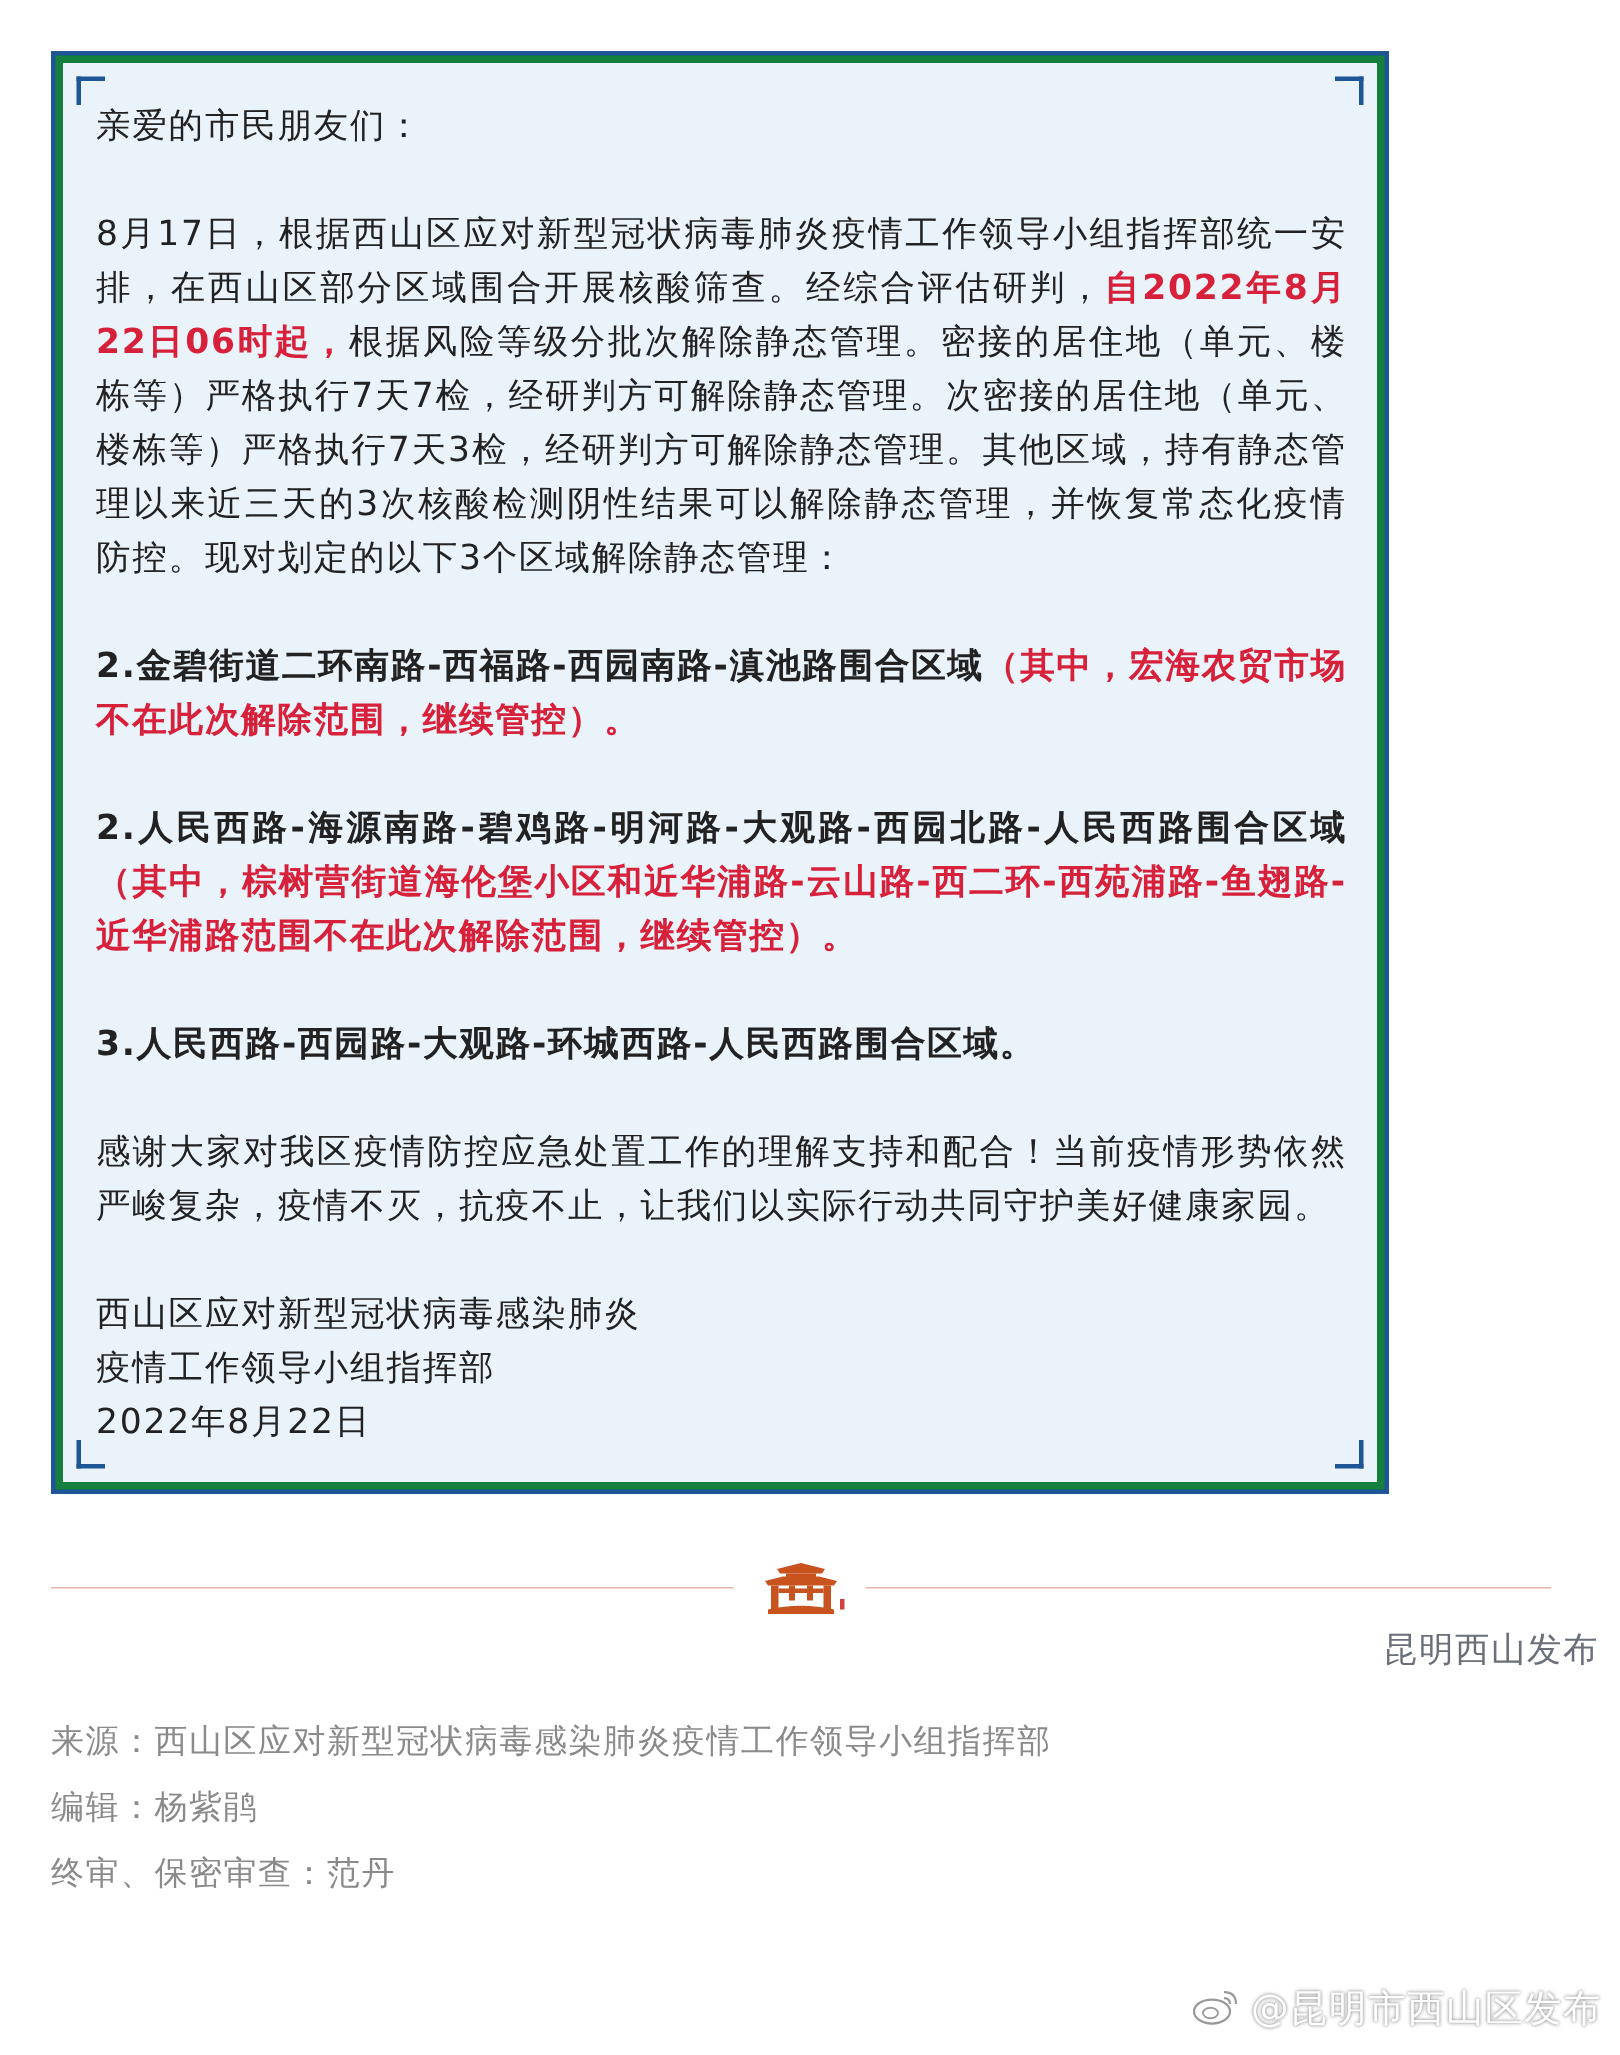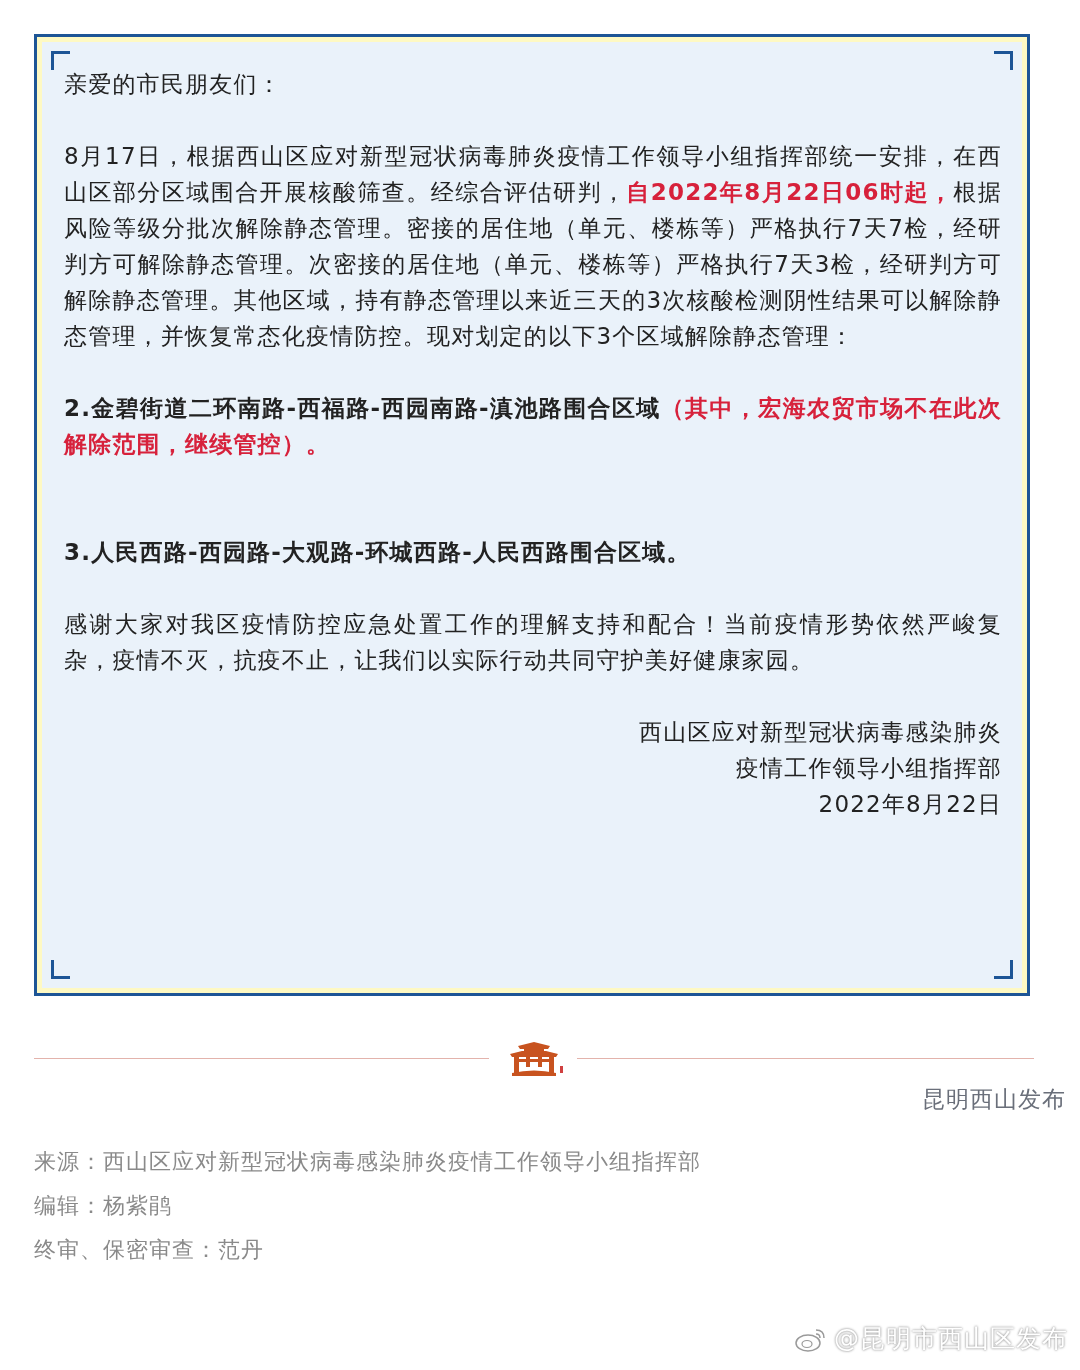--- a/index.html
+++ b/index.html
@@ -1,79 +1,80 @@
 <!DOCTYPE html>
 <html><head>
   <meta charset="utf-8">
   <style>
     html, body { margin: 0; padding: 0; }
     body {
       width: 1080px; height: 1370px; background: #ffffff; position: relative; overflow: hidden;
       font-family: "DejaVu Sans", "Liberation Sans", sans-serif;
     }
     .notice-box {
-      position: absolute; left: 34px; top: 34px; width: 996px; height: 962px;
-      border: 3px solid #1d5596; background: #fef9c3; box-sizing: border-box;
+      position: absolute; left: 34px; top: 34px; width: 892px; height: 962px;
+      border: 3px solid #1d5596; background: #15803d; box-sizing: border-box;
     }
     .notice-inner {
       position: absolute; left: 5px; top: 5px; right: 5px; bottom: 5px;
       background: #eaf2fa;
     }
     .corner { position: absolute; width: 16px; height: 16px; border-color: #1d5596; border-style: solid; border-width: 0; }
     .corner.tl { left: 9px; top: 9px; border-left-width: 3px; border-top-width: 3px; }
     .corner.tr { right: 9px; top: 9px; border-right-width: 3px; border-top-width: 3px; }
     .corner.bl { left: 9px; bottom: 9px; border-left-width: 3px; border-bottom-width: 3px; }
     .corner.br { right: 9px; bottom: 9px; border-right-width: 3px; border-bottom-width: 3px; }
     .content {
       position: absolute; left: 22px; top: 24px; right: 20px;
       font-size: 23px; line-height: 36px; color: #222222; letter-spacing: 1.2px;
       text-align: justify;
     }
     .content p { margin: 0; }
     .gap { height: 36px; }
     .red { color: #d7213b; font-weight: bold; }
     .bold { font-weight: bold; }
-    .sign { text-align: right; }
+    .sign { text-align: left; }
     .divider-row { position: absolute; top: 1040px; left: 34px; width: 1000px; height: 40px; }
     .divider-line { position: absolute; top: 18px; height: 1px; background: #e3b3ac; }
     .divider-line.left { left: 0; width: 455px; }
     .divider-line.right { left: 543px; width: 457px; }
     .logo { position: absolute; left: 470px; top: 0; width: 60px; height: 40px; }
     .brand-name {
       position: absolute; top: 1084px; left: 0; width: 1066px; text-align: right;
       font-size: 23px; color: #6a6f7a; letter-spacing: 1px;
     }
     .credits {
       position: absolute; left: 34px; top: 1140px;
       font-size: 22px; color: #8a8a8a; line-height: 44px; letter-spacing: 1px;
     }
     .watermark {
       position: absolute; right: 12px; top: 1322px; font-size: 25px; color: #ffffff;
       text-shadow: 0 0 2px #9a9a9a, 0 0 3px #b0b0b0; letter-spacing: 1px;
-      display: flex; align-items: center; gap: 6px;
+      display: flex; align-items: flex-start; gap: 6px;
     }
     .weibo-icon { width: 34px; height: 30px; }
   </style>
 </head>
 <body>
 
 <div class="notice-box">
   <div class="notice-inner">
     <div class="corner tl"></div>
     <div class="corner tr"></div>
     <div class="corner bl"></div>
     <div class="corner br"></div>
 
     <div class="content">
       <p>亲爱的市民朋友们：</p>
       <div class="gap"></div>
       <p><span>8月17日，根据西山区应对新型冠状病毒肺炎疫情工作领导小组指挥部统一安排，在西山区部分区域围合开展核酸筛查。经综合评估研判，</span><span class="red">自2022年8月22日06时起，</span><span>根据风险等级分批次解除静态管理。密接的居住地（单元、楼栋等）严格执行7天7检，经研判方可解除静态管理。次密接的居住地（单元、楼栋等）严格执行7天3检，经研判方可解除静态管理。其他区域，持有静态管理以来近三天的3次核酸检测阴性结果可以解除静态管理，并恢复常态化疫情防控。现对划定的以下3个区域解除静态管理：</span></p>
       <div class="gap"></div>
       <p class="bold"><span>2.金碧街道二环南路-西福路-西园南路-滇池路围合区域</span><span class="red">（其中，宏海农贸市场不在此次解除范围，继续管控）。</span></p>
       <div class="gap"></div>
+      <p class="bold"><span>2.人民西路-海源南路-碧鸡路-明河路-大观路-西园北路-人民西路围合区域</span><span class="red">（其中，棕树营街道海伦堡小区和近华浦路-云山路-西二环-西苑浦路-鱼翅路-近华浦路范围不在此次解除范围，继续管控）。</span></p>
       <div class="gap"></div>
       <p class="bold"><span>3.人民西路-西园路-大观路-环城西路-人民西路围合区域。</span></p>
       <div class="gap"></div>
       <p>感谢大家对我区疫情防控应急处置工作的理解支持和配合！当前疫情形势依然严峻复杂，疫情不灭，抗疫不止，让我们以实际行动共同守护美好健康家园。</p>
       <div class="gap"></div>
       <p class="sign">西山区应对新型冠状病毒感染肺炎</p>
       <p class="sign">疫情工作领导小组指挥部</p>
       <p class="sign">2022年8月22日</p>
     </div>
   </div>

